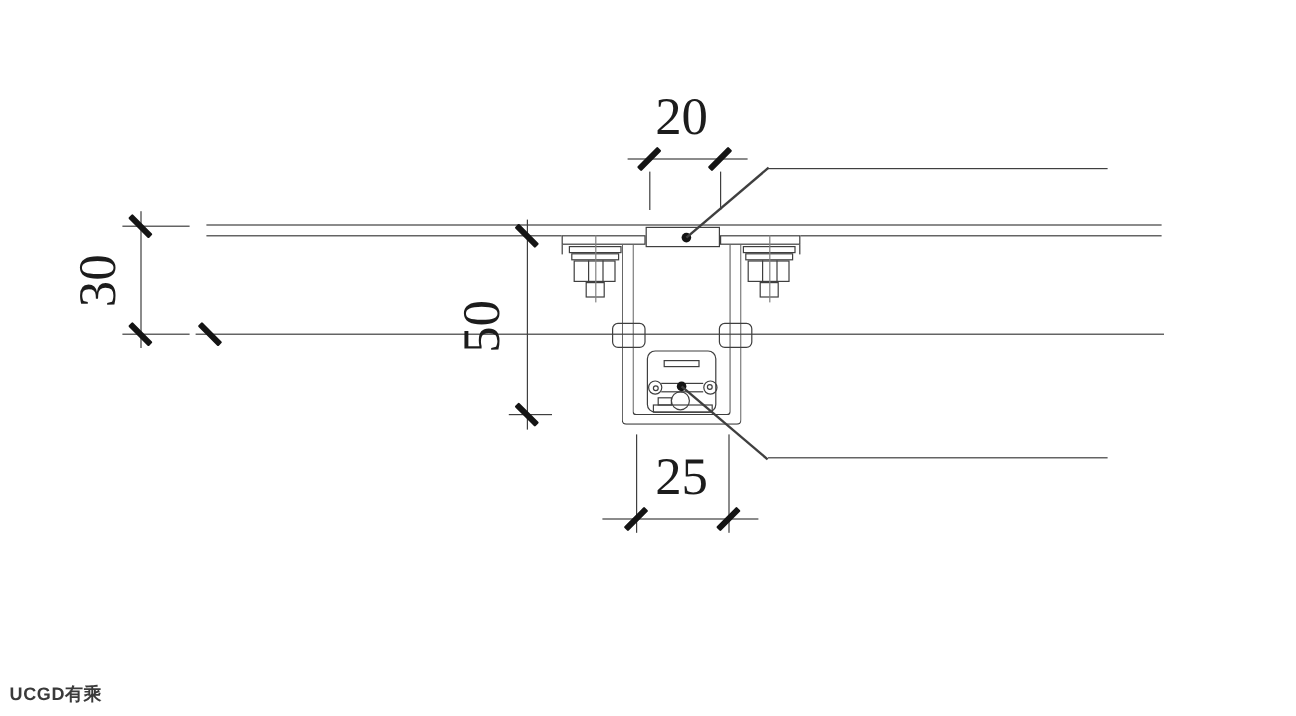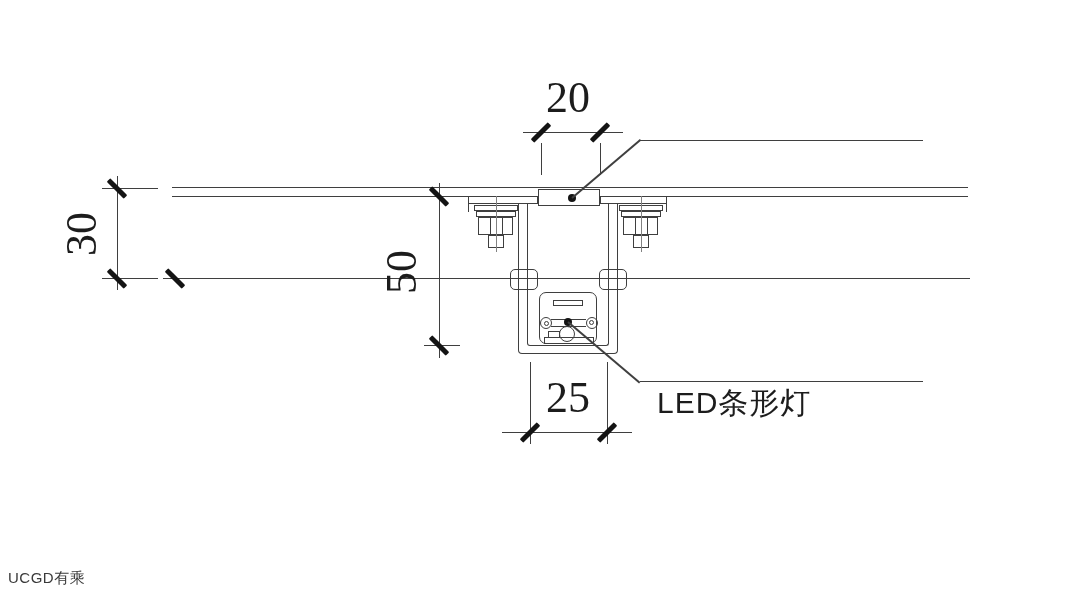--- a/index.html
+++ b/index.html
@@ -102,17 +102,16 @@
   <div class="tick fw" style="left:595px;top:430px;"></div>
   <div class="dim" style="left:518px;top:376px;width:100px;">25</div>
 
   <div class="dot" style="left:568px;top:194px;"></div>
   <div class="diag" style="left:572px;top:197px;width:90px;transform:rotate(-40.4deg);"></div>
   <div class="hl" style="left:640px;top:140px;width:283px;"></div>
 
   <div class="dot" style="left:564px;top:318px;"></div>
   <div class="diag" style="left:568px;top:321px;width:94px;transform:rotate(40.3deg);"></div>
   <div class="hl" style="left:640px;top:381px;width:283px;"></div>
-  <div class="lbl" style="left:657px;top:387px;">LED条形灯</div>
 
-  <div class="wm" style="left:8px;top:569px;">UCGD有乘</div>
+  <div class="wm" style="left:8px;top:569px;font-weight:bold;">UCGD有乘</div>
 
 </div>
 
 </body></html>

